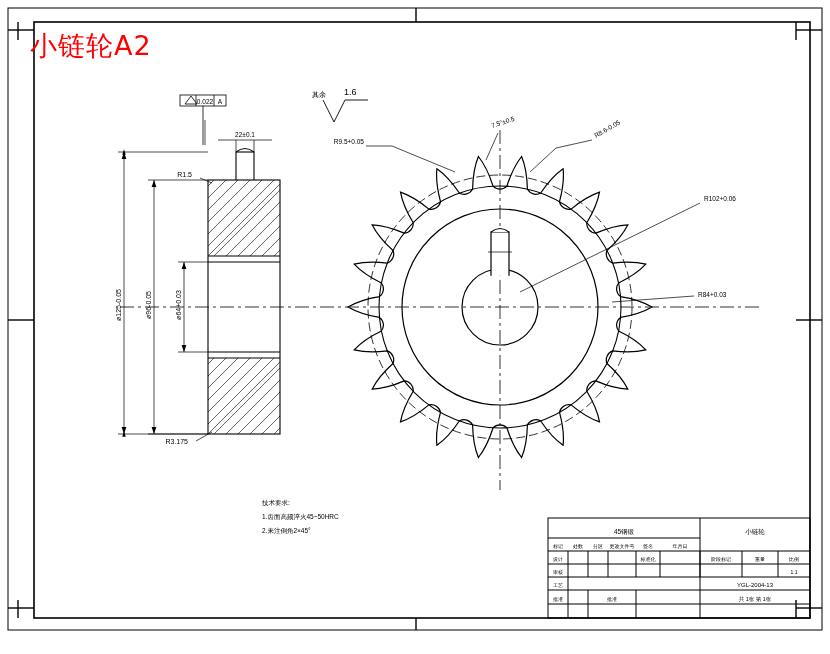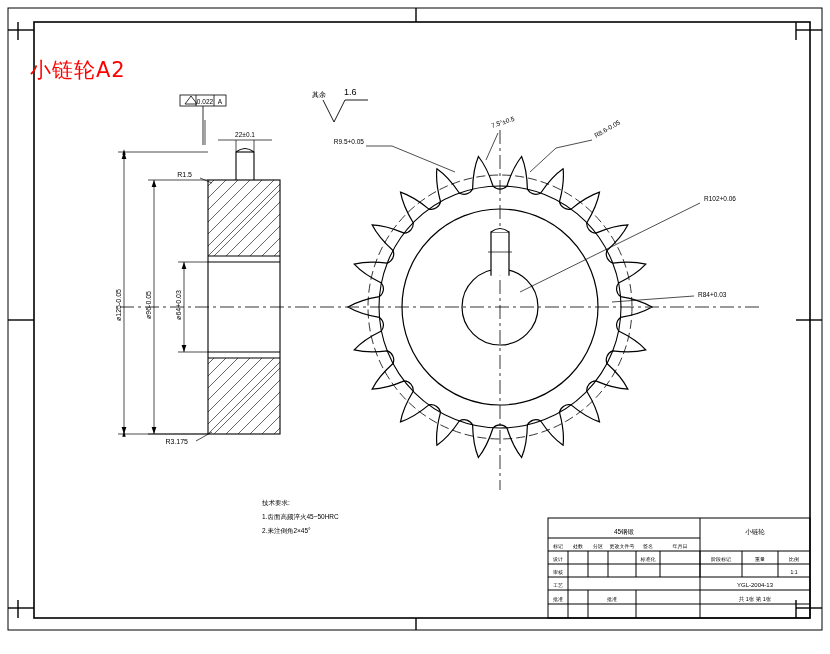--- a/index.html
+++ b/index.html
@@ -1,19 +1,19 @@
 <!DOCTYPE html>
 <html><head>
 <meta charset="utf-8">
 <style>
   html,body{margin:0;padding:0;background:#ffffff;}
   body{width:830px;height:654px;font-family:"Liberation Sans",sans-serif;overflow:hidden;}
   #stage{position:relative;width:830px;height:654px;}
   svg{display:block;}
-  .ttl{position:absolute;left:30px;top:28px;color:#ff0000;font-size:21px;font-family:"DejaVu Sans",sans-serif;letter-spacing:1px;white-space:nowrap;margin-top:28px;}
+  .ttl{position:absolute;left:30px;top:28px;color:#ff0000;font-size:27px;font-family:"DejaVu Sans",sans-serif;letter-spacing:1px;white-space:nowrap;}
 </style>
 </head>
 <body>
 
 <div id="stage">
 
 <svg width="830" height="654" viewBox="0 0 830 654">
   <rect x="0" y="0" width="830" height="654" fill="#ffffff"></rect>
 
   <g stroke="#000" fill="none">

